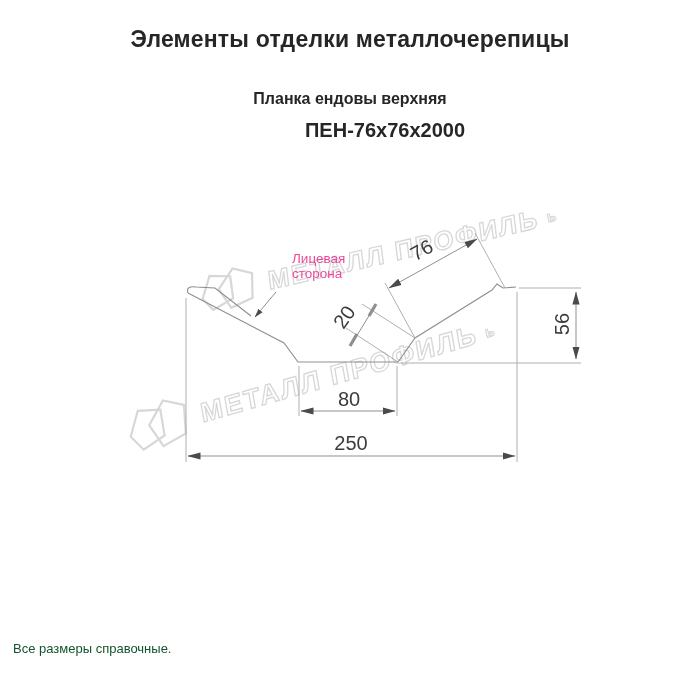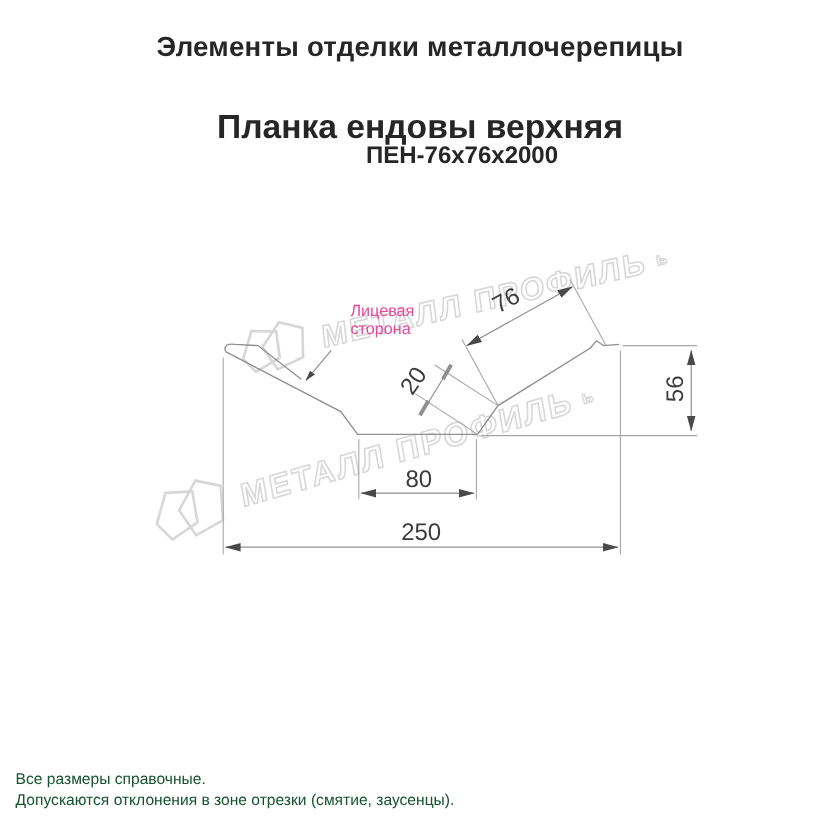--- a/index.html
+++ b/index.html
@@ -5,21 +5,21 @@
   html,body{margin:0;padding:0;background:#ffffff;}
   #stage{
     position:relative;width:700px;height:700px;background:#ffffff;overflow:hidden;
     font-family:"Liberation Sans", sans-serif;
   }
   .title{
     position:absolute;left:0;width:700px;text-align:center;
     color:#262626;font-weight:bold;
   }
   #main-title{top:26px;font-size:23px;letter-spacing:0.2px;}
-  #sub-title{top:90px;font-size:28px;}
+  #sub-title{top:90px;font-size:16px;}
   #model-title{top:119px;font-size:20px;margin-left:35px;}
   .wm{
     position:absolute;display:flex;align-items:center;gap:8px;
     transform-origin:left center;z-index:1;pointer-events:none;
   }
   .wm-text{
     font-weight:bold;white-space:nowrap;letter-spacing:2px;
     color:rgba(255,255,255,0);-webkit-text-stroke:1.3px #d7d7d7;
     transform:skewX(-6deg);
   }
@@ -117,15 +117,14 @@
     <text class="dim-text" x="351" y="450" text-anchor="middle">250</text>
     <text class="dim-text" x="349" y="406" text-anchor="middle">80</text>
     <text class="dim-text" text-anchor="middle" transform="translate(569,324) rotate(-90)">56</text>
     <text class="dim-text" text-anchor="middle" transform="translate(425,256) rotate(-29)">76</text>
     <text class="dim-text" text-anchor="middle" transform="translate(350,321) rotate(-55)">20</text>
   </svg>
 
   <div id="face-side-label">Лицевая сторона</div>
 
   <div id="footer-line-1" class="footer-line">Все размеры справочные.</div>
-  <div id="footer-line-2" class="footer-line">Допускаются отклонения в зоне отрезки (смятие, заусенцы).</div>
 
 </div>
 
 </body></html>

